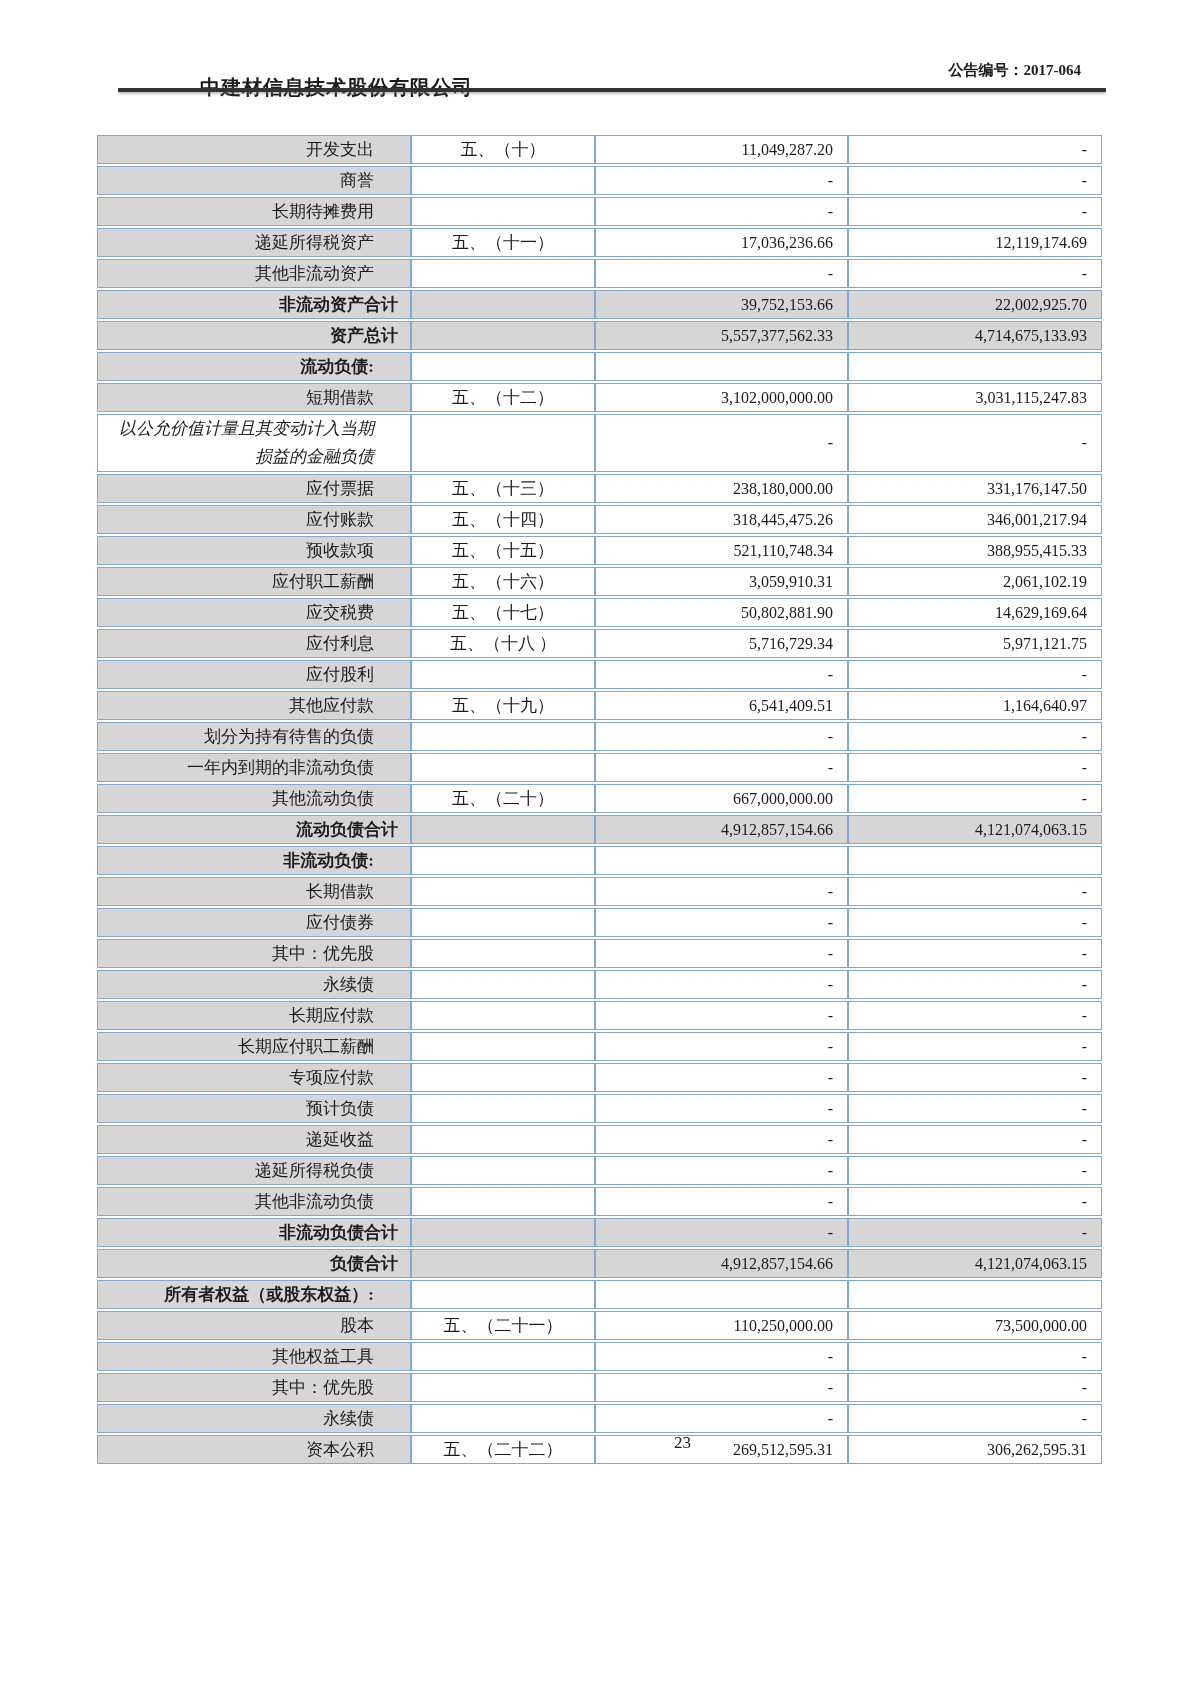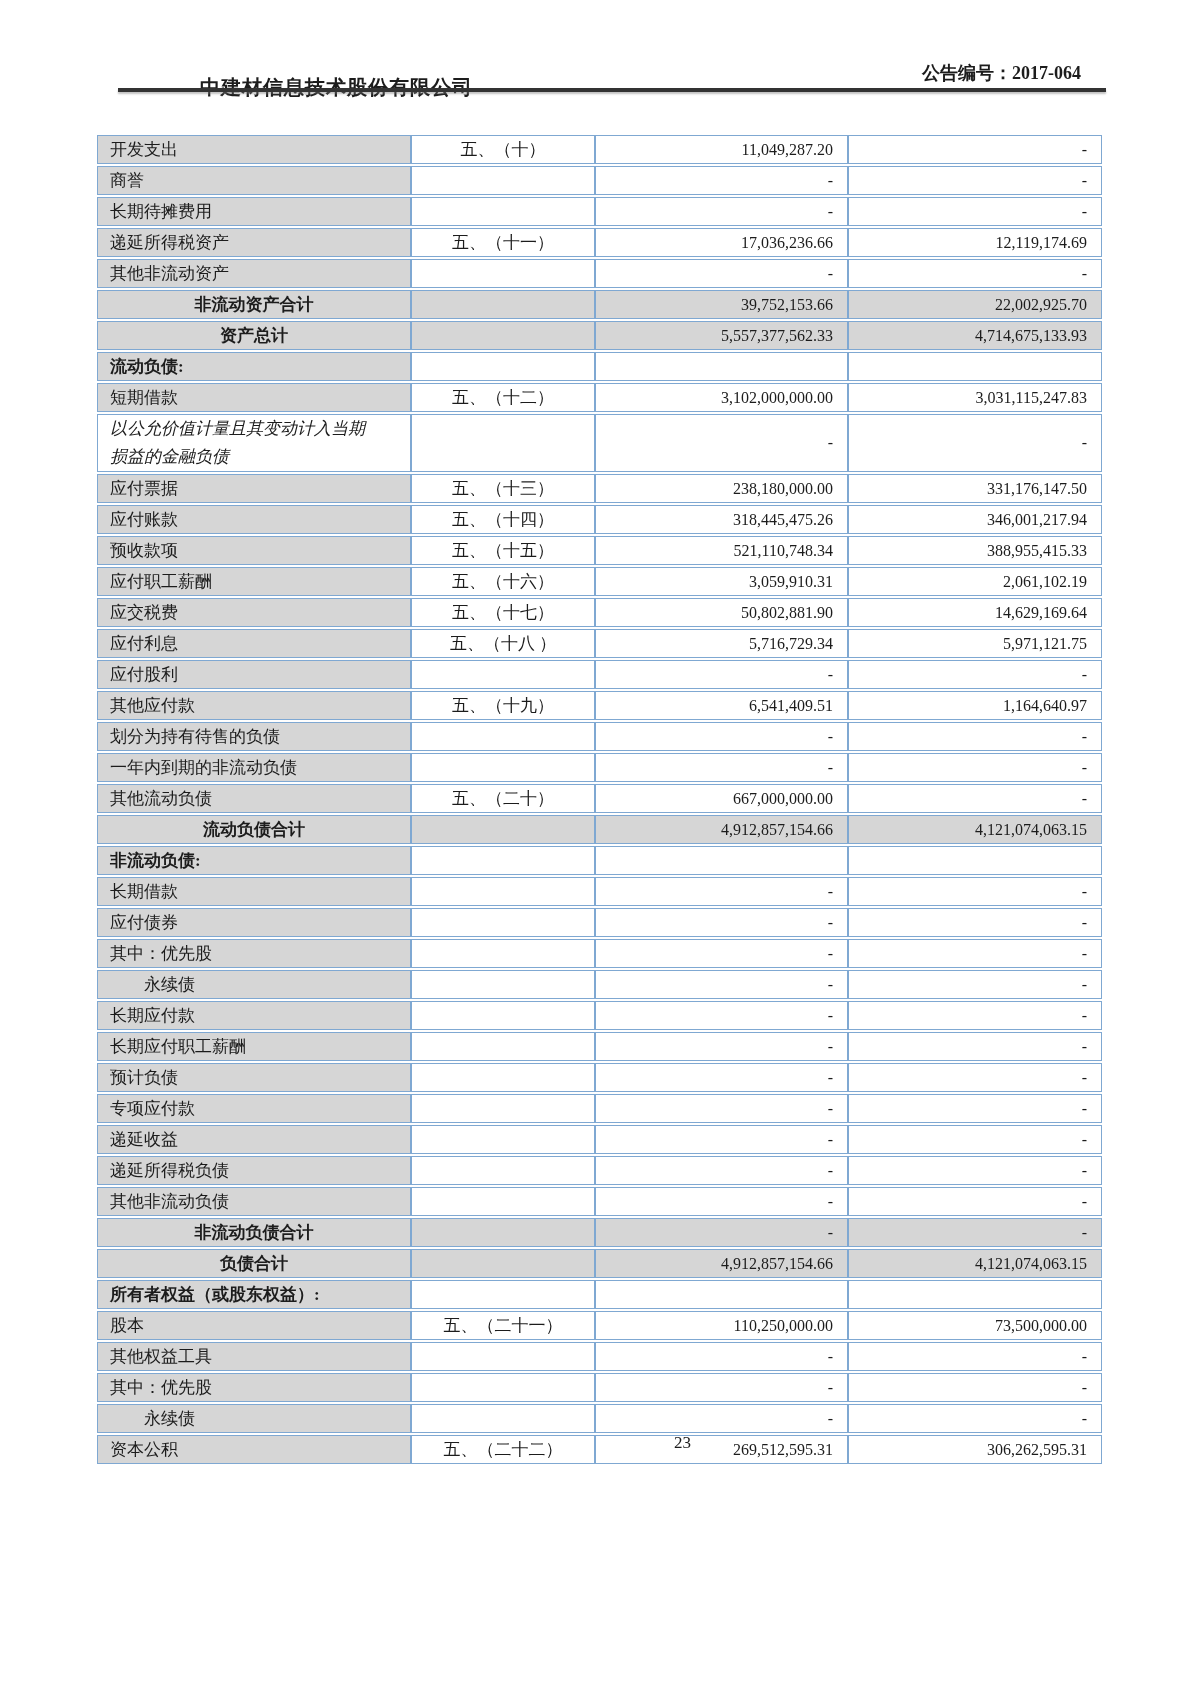--- a/index.html
+++ b/index.html
@@ -18,21 +18,21 @@
     font-family:"Liberation Serif","DejaVu Serif",serif;
     position:relative;
   }
   .page{position:absolute;inset:0;}
   .header-company{
     position:absolute;left:200px;top:74px;
     font-size:20px;font-weight:bold;letter-spacing:1px;
   }
   .header-notice{
     position:absolute;right:119px;top:61px;
-    font-size:18px;font-weight:bold;
+    font-size:15px;font-weight:bold;
   }
   .header-rule{
     position:absolute;left:118px;top:88px;
     width:988px;height:4px;
     background:var(--rule-color);
     box-shadow:0 2px 2px rgba(120,120,120,.45);
   }
   table.fin-table{
     position:absolute;left:97px;top:133px;
     width:1005px;
@@ -47,36 +47,36 @@
   td{
     border:1px solid var(--border-blue);
     height:26px;
     padding:0;
     font-size:16px;
     overflow:hidden;
     background:#ffffff;
   }
   td.c-label{
     font-size:17px;
-    text-align:left;
+    text-align:right;
     padding:0 36px 0 12px;
     line-height:27px;
   }
   td.c-note{
     font-size:17px;
     text-align:center;
   }
   td.c-current,td.c-prior{
     text-align:right;
     padding-right:14px;
   }
   tr.item td.c-label{background:var(--gray-fill);}
   tr.section td.c-label{background:var(--gray-fill);font-weight:bold;}
   tr.subtotal td{background:var(--gray-fill);}
-  tr.subtotal td.c-label{font-weight:bold;text-align:center;padding:0 12px;margin-top:36px;}
+  tr.subtotal td.c-label{font-weight:bold;text-align:right;padding:0 12px;margin-top:36px;}
   tr.tall td{height:56px;}
   tr.tall td.c-label{background:#ffffff;line-height:28px;font-style:italic;}
   td.indent{padding-left:46px;margin-left:34px;}
   .page-number{
     position:absolute;left:97px;top:1433px;width:1171px;
     text-align:center;font-size:17px;
   }
 </style>
 </head>
 <body>
@@ -265,27 +265,27 @@
           <td class="c-current">-</td>
           <td class="c-prior">-</td>
         </tr>
         <tr class="item">
           <td class="c-label">长期应付职工薪酬</td>
           <td class="c-note"></td>
           <td class="c-current">-</td>
           <td class="c-prior">-</td>
         </tr>
         <tr class="item">
+          <td class="c-label">专项应付款</td>
+          <td class="c-note"></td>
+          <td class="c-current">-</td>
+          <td class="c-prior">-</td>
+        </tr>
+        <tr class="item">
           <td class="c-label">预计负债</td>
-          <td class="c-note"></td>
-          <td class="c-current">-</td>
-          <td class="c-prior">-</td>
-        </tr>
-        <tr class="item">
-          <td class="c-label">专项应付款</td>
           <td class="c-note"></td>
           <td class="c-current">-</td>
           <td class="c-prior">-</td>
         </tr>
         <tr class="item">
           <td class="c-label">递延收益</td>
           <td class="c-note"></td>
           <td class="c-current">-</td>
           <td class="c-prior">-</td>
         </tr>

